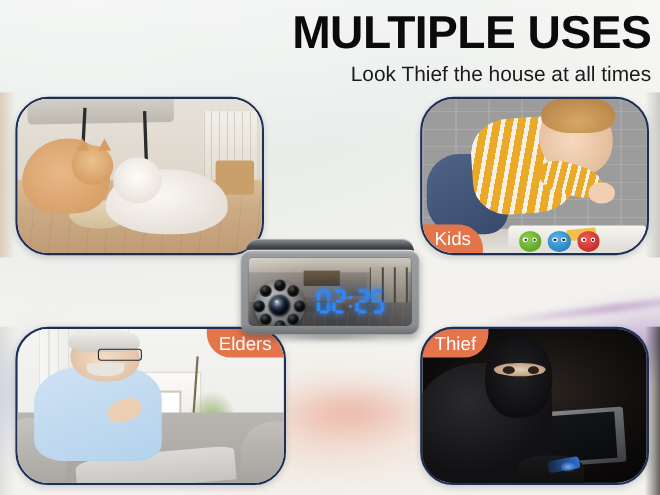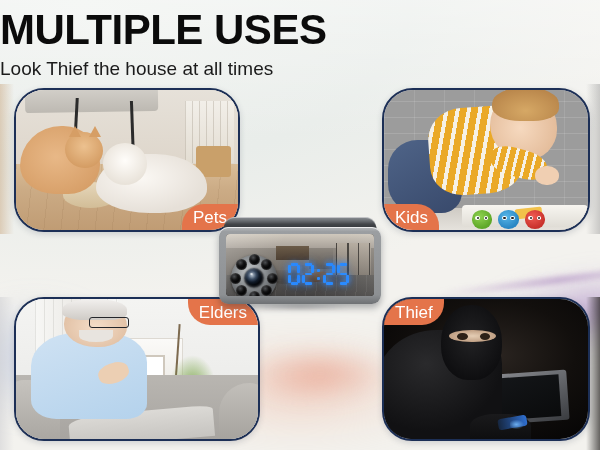--- a/index.html
+++ b/index.html
@@ -30,21 +30,21 @@
   .bg .lilacline{position:absolute;left:70%;top:60%;width:36%;height:4px;
     background:linear-gradient(90deg,rgba(255,255,255,0),rgba(140,90,170,.7),rgba(255,255,255,0));
     filter:blur(3px);transform:rotate(-7deg);}
   .bg .blueL{position:absolute;left:-6%;top:60%;width:34%;height:30%;
     background:radial-gradient(55% 55% at 50% 50%, rgba(150,170,215,.40) 0%, rgba(255,255,255,0) 72%);
     filter:blur(12px);}
   .bg .topsheen{position:absolute;left:0;top:0;width:100%;height:34%;
     background:linear-gradient(180deg,rgba(255,255,255,.55),rgba(255,255,255,0));}
 
   
-  .header{position:absolute;left:0;top:0;width:592px;text-align:left;z-index:6;}
+  .header{position:absolute;left:0;top:0;width:592px;text-align:right;z-index:6;}
   .title{font-size:42px;font-weight:bold;color:#0b0b0b;letter-spacing:-0.5px;
     line-height:1;margin-top:9px;}
   .subtitle{font-size:19px;color:#1b1b1b;margin-top:8px;line-height:1;}
 
   
   .panel{position:absolute;border:2px solid #1c2f56;border-radius:30px;
     overflow:hidden;background:#cfcfcf;z-index:4;
     box-shadow:0 2px 6px rgba(40,50,70,.18);}
   .panel .photo{position:absolute;inset:0;}
 
@@ -320,21 +320,20 @@
       <div class="pets-chairleg" style="left:26%;top:6%;width:3px;height:48%;transform:rotate(3deg);"></div>
       <div class="pets-chairleg" style="left:52%;top:8%;width:3px;height:44%;transform:rotate(-2deg);"></div>
       <div class="cat-pillow"></div>
       <div class="cat-o"></div>
       <div class="cat-o-head"></div>
       <div class="cat-o-ear" style="left:24%;top:26%;"></div>
       <div class="cat-o-ear" style="left:33%;top:26%;"></div>
       <div class="cat-w"></div>
       <div class="cat-w-head"></div>
     </div>
-    <div class="badge br">Pets</div>
   </div>
 
   <div class="panel" id="p-kids">
     <div class="photo">
       <div class="kids-wall"></div>
       <div class="kids-floor"></div>
       <div class="kid-jeans"></div>
       <div class="kid-shirt"></div>
       <div class="kid-head"></div>
       <div class="kid-hair"></div>

